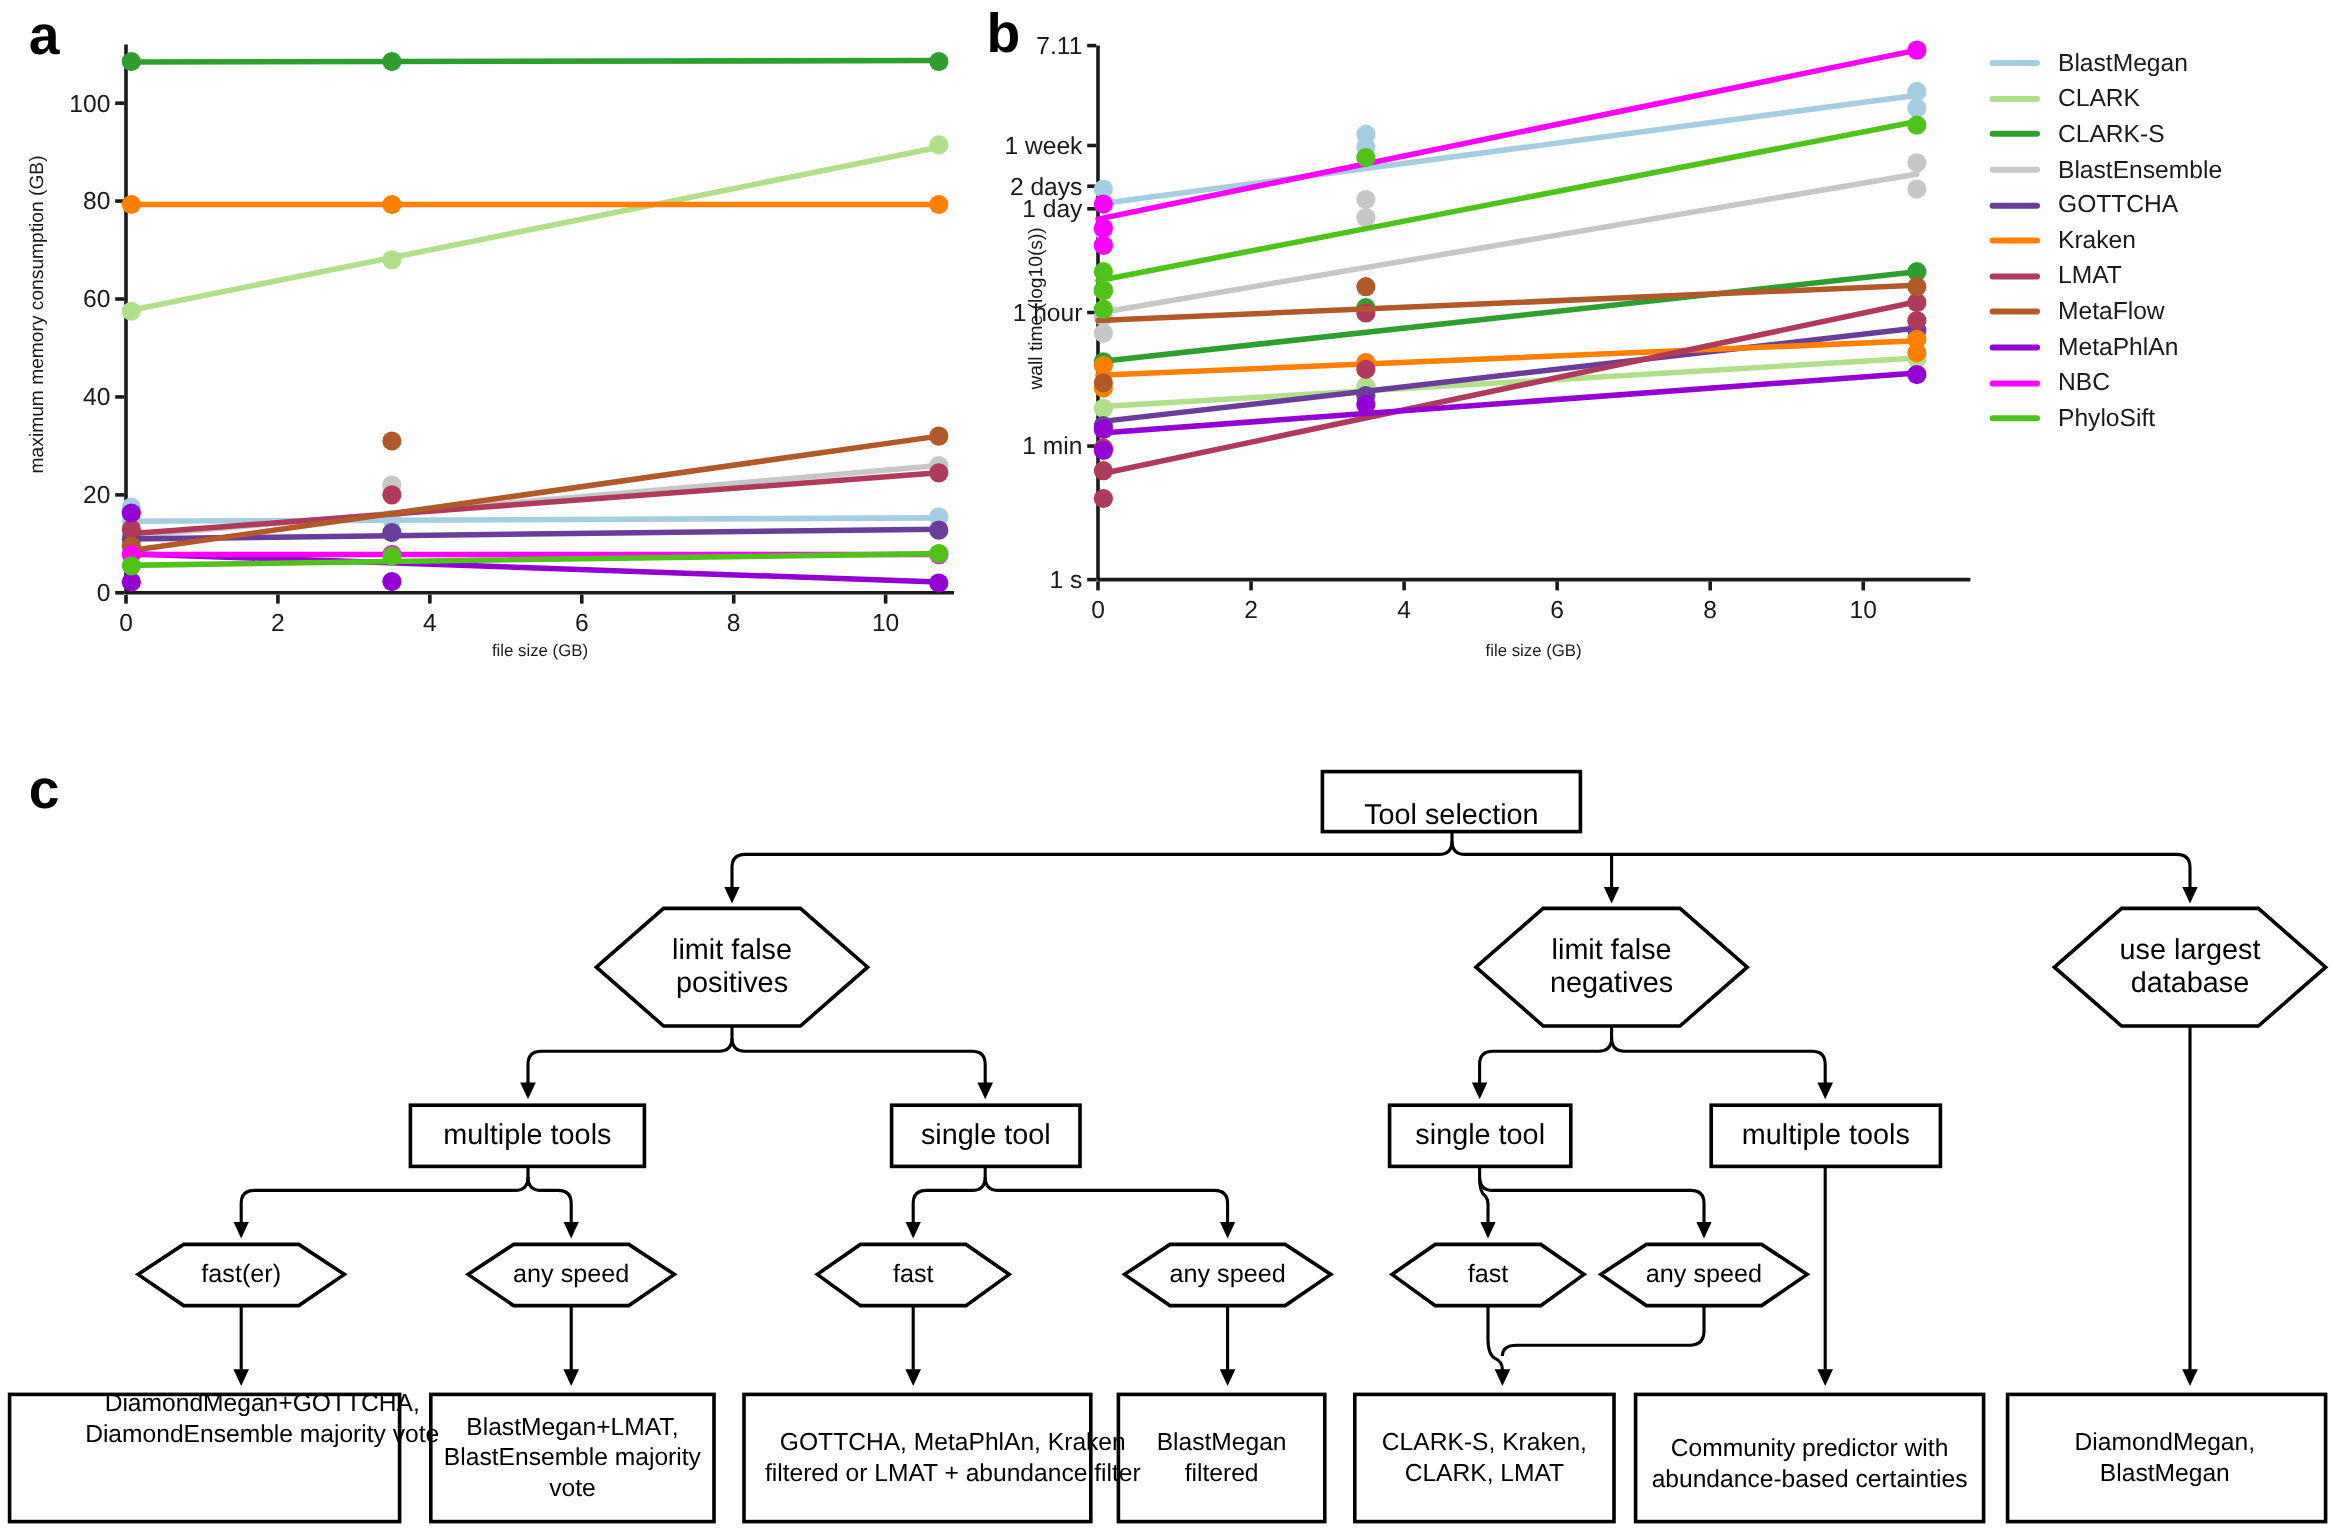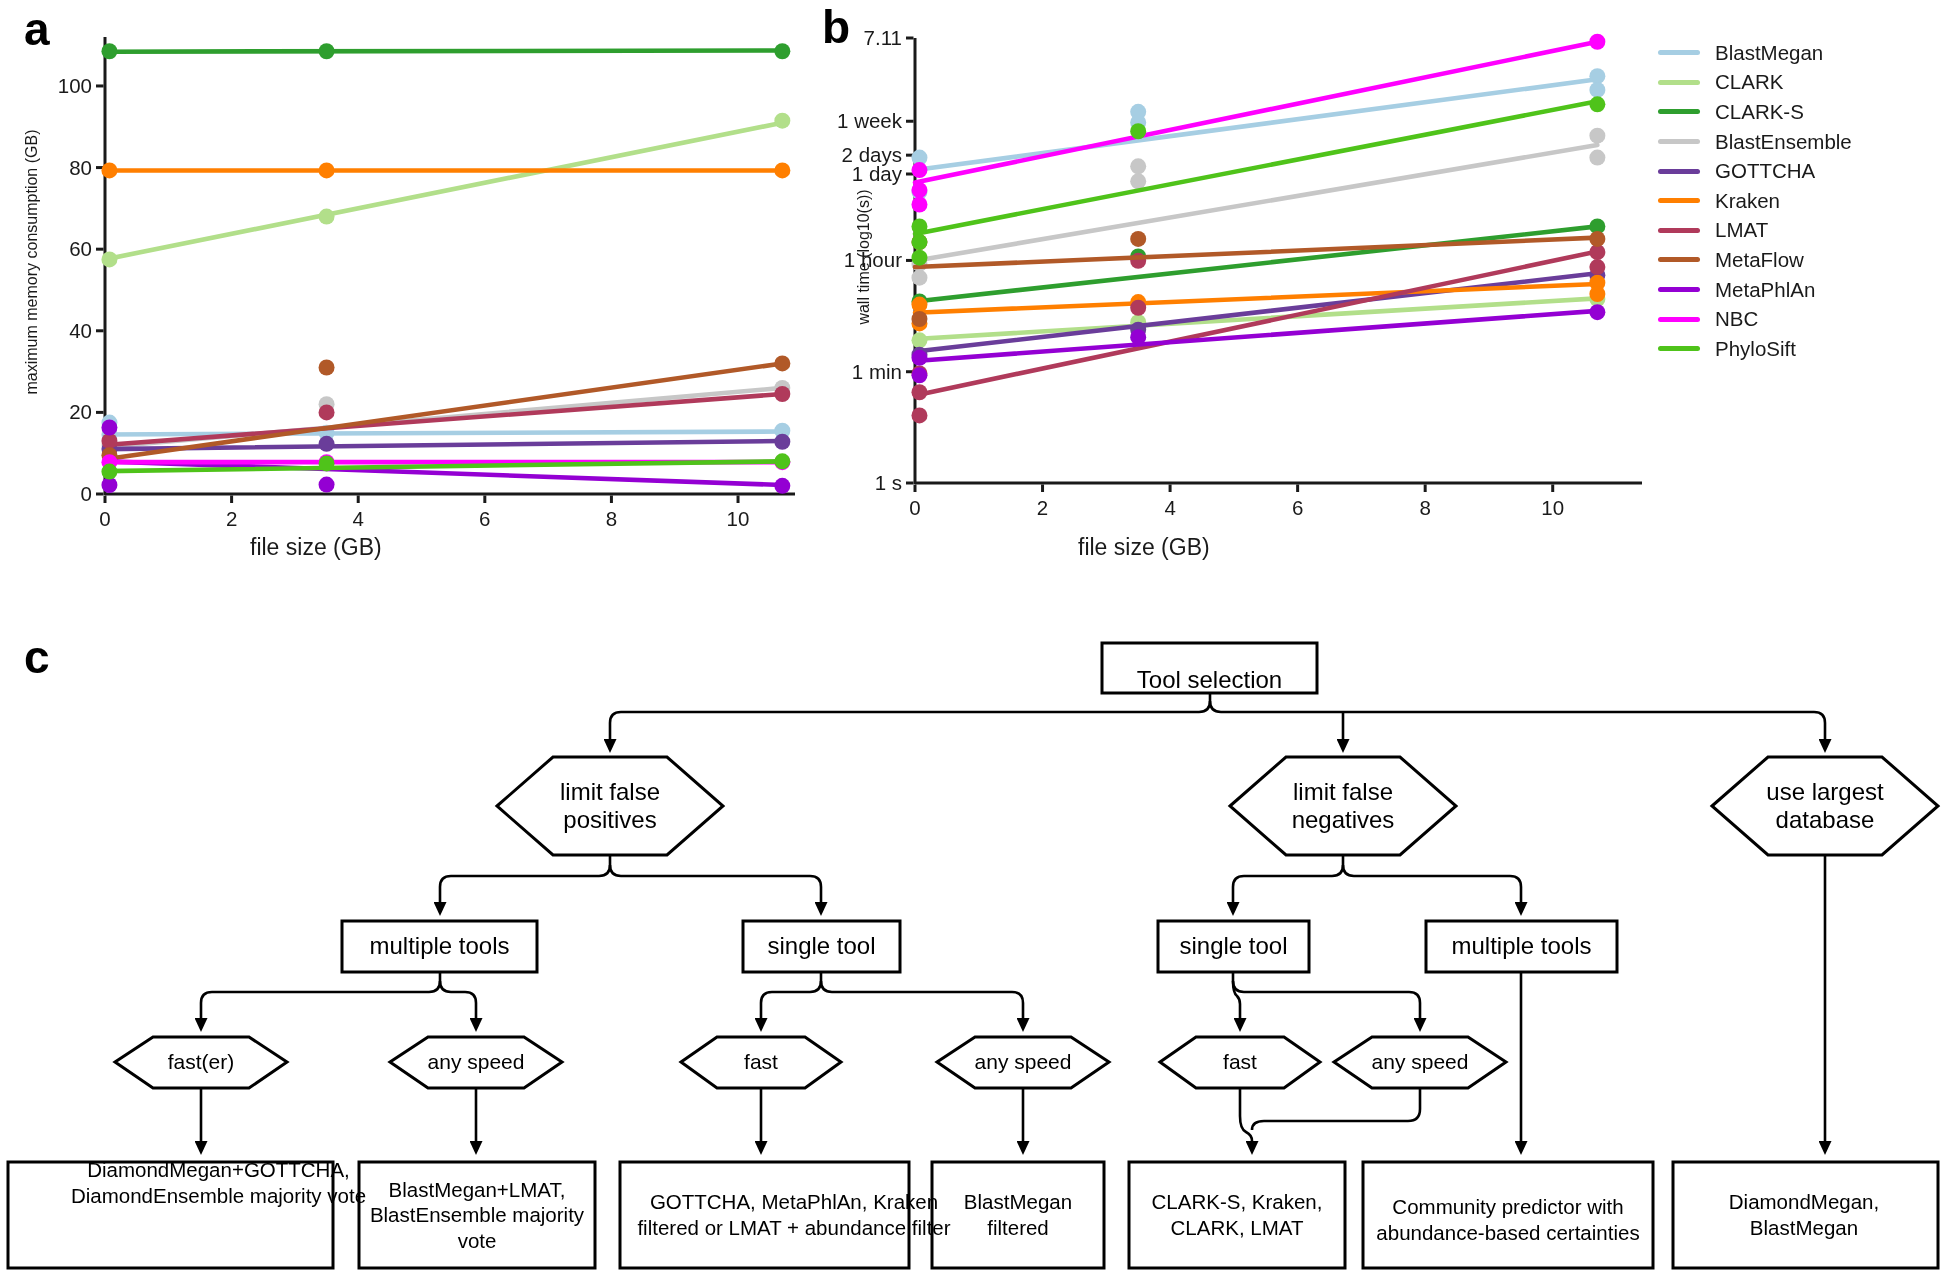--- a/index.html
+++ b/index.html
@@ -1,20 +1,20 @@
 <!DOCTYPE html>
 <html><head>
 <meta charset="utf-8">
 <style>
   html,body{margin:0;padding:0;background:#fff;}
   body{width:1946px;height:1275px;position:relative;font-family:"Liberation Sans",sans-serif;color:#1a1a1a;overflow:hidden;}
   svg{position:absolute;left:0;top:0;}
   svg text{font-family:"Liberation Sans",sans-serif;font-size:20.5px;fill:#1a1a1a;}
   .panel-letter{position:absolute;font-size:46px;font-weight:bold;color:#000;line-height:1;}
-  .axis-label{position:absolute;font-size:23px;}
+  .axis-label{position:absolute;font-size:14px;text-align:center;}
   .vlabel{position:absolute;width:600px;text-align:center;transform:rotate(-90deg);}
   .legend{position:absolute;left:1658px;top:38px;}
   .legend-item{display:flex;align-items:center;height:29.6px;}
   .legend-swatch{width:42px;height:5px;border-radius:2.5px;margin-right:15px;flex:none;}
   .legend-label{font-size:20.5px;color:#1a1a1a;white-space:nowrap;}
   .node{position:absolute;display:flex;flex-direction:column;align-items:center;justify-content:center;text-align:center;color:#000;line-height:1.18;}
   .node span{display:block;}
   .big-node{font-size:24px;}
   .small-hex{font-size:21px;}
   .result-box{font-size:20.5px;padding:0 5px;box-sizing:border-box;line-height:1.25;}

